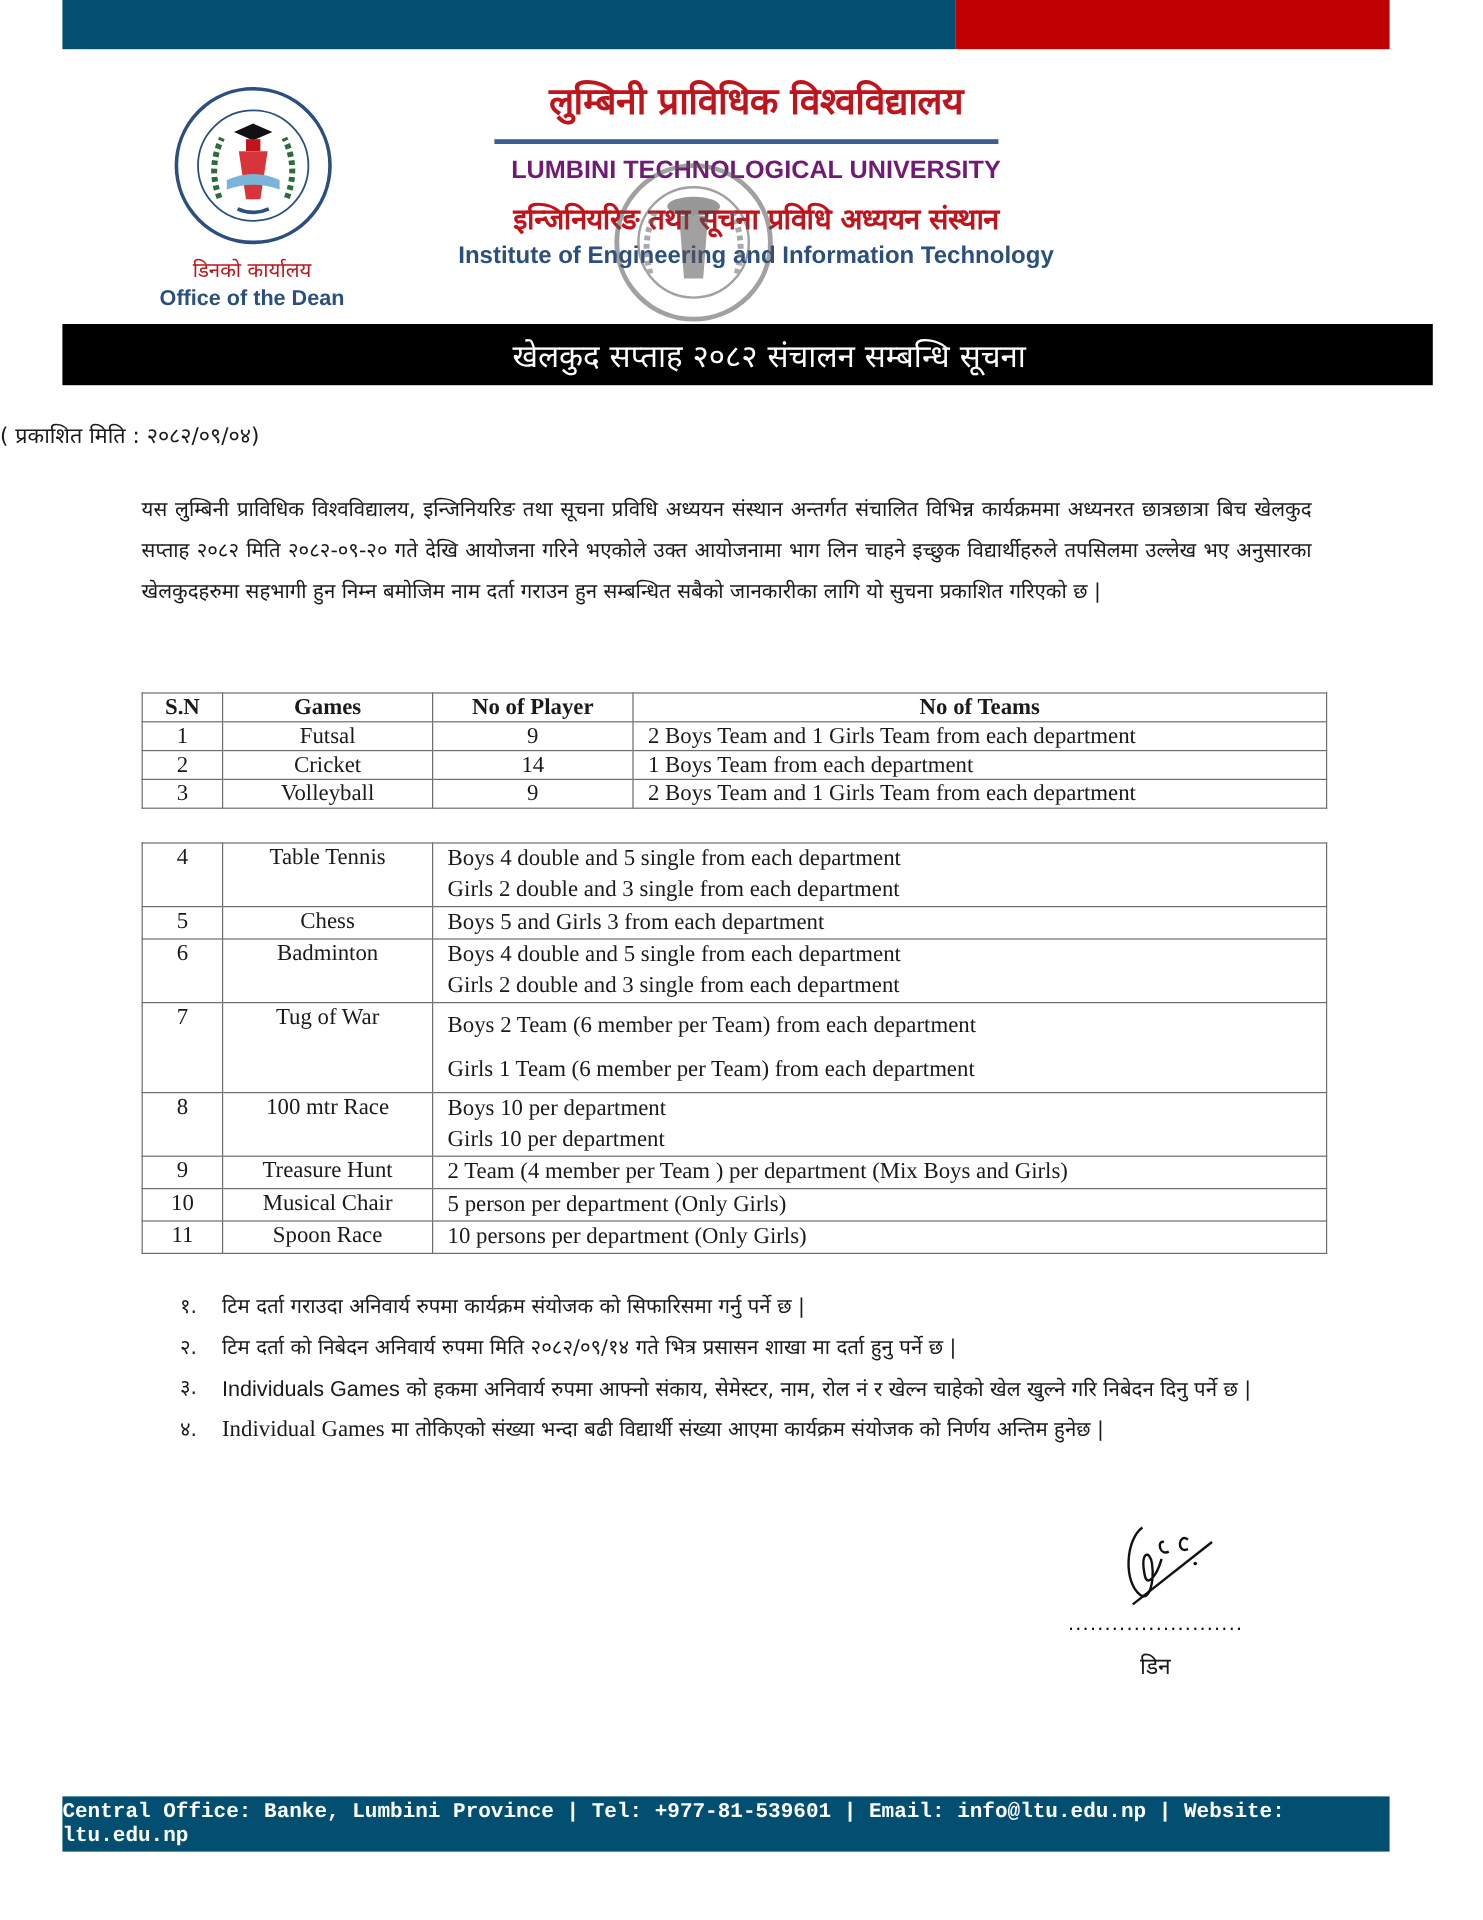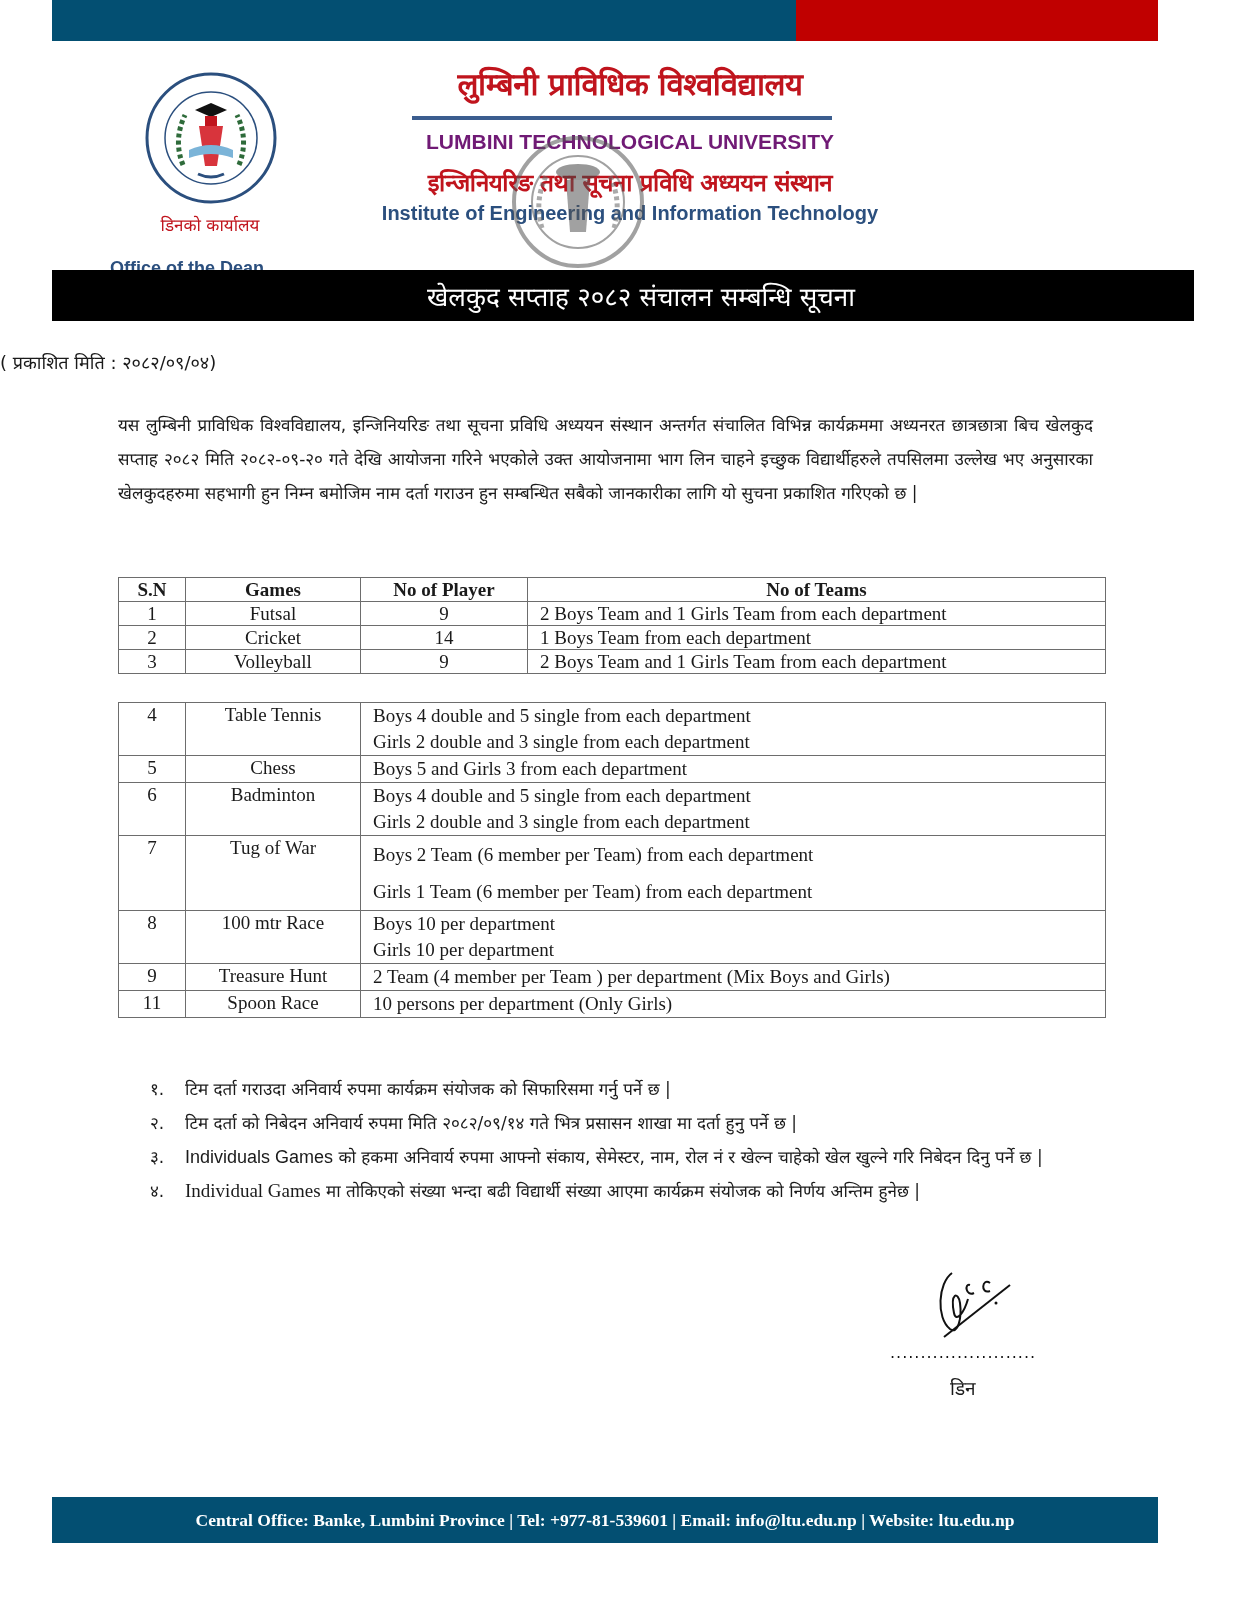--- a/index.html
+++ b/index.html
@@ -4,21 +4,21 @@
 <style>
   html, body { margin: 0; padding: 0; background: #ffffff; }
   body { width: 1236px; height: 1600px; position: relative; overflow: hidden; font-family: "Liberation Serif", serif; color: #1a1a1a; }
 
   .topbar { position: absolute; left: 52px; top: 0; width: 1106px; height: 41px; display: flex; }
   .topbar .blue { flex: 0 0 744px; background: #034f72; }
   .topbar .red { flex: 1; background: #c00000; }
 
   .logo { position: absolute; left: 143px; top: 70px; width: 136px; height: 136px; }
   .dean-np { position: absolute; left: 110px; top: 213px; width: 200px; text-align: center; font-family: "DejaVu Sans", sans-serif; font-size: 17px; color: #c0141d; }
-  .dean-en { position: absolute; left: 110px; top: 238px; width: 200px; text-align: left; font-family: "Liberation Sans", sans-serif; font-weight: bold; font-size: 18px; color: #2b4f7e; margin-top: 20px; }
+  .dean-en { position: absolute; left: 110px; top: 238px; width: 200px; text-align: center; font-family: "Liberation Sans", sans-serif; font-weight: bold; font-size: 18px; color: #2b4f7e; }
 
   .uni-np { position: absolute; left: 380px; top: 62px; width: 500px; text-align: center; font-family: "DejaVu Sans", sans-serif; font-weight: bold; font-size: 31px; color: #c0141d; letter-spacing: -0.5px; }
   .uni-rule { position: absolute; left: 412px; top: 116px; width: 420px; height: 4px; background: #3b5d8f; }
   .uni-en { position: absolute; left: 360px; top: 130px; width: 540px; text-align: center; font-family: "Liberation Sans", sans-serif; font-weight: bold; font-size: 21px; color: #701a75; }
   .inst-np { position: absolute; left: 350px; top: 165px; width: 560px; text-align: center; font-family: "DejaVu Sans", sans-serif; font-weight: bold; font-size: 24px; color: #c0141d; letter-spacing: -0.5px; }
   .inst-en { position: absolute; left: 340px; top: 202px; width: 580px; text-align: center; font-family: "Liberation Sans", sans-serif; font-weight: bold; font-size: 20px; color: #2b4f7e; }
   .stamp { position: absolute; left: 508px; top: 132px; width: 140px; height: 140px; opacity: 0.55; }
 
   .title-bar { position: absolute; left: 52px; top: 270px; width: 1106px; height: 51px; background: #000; color: #fff; display: flex; align-items: center; justify-content: center; font-family: "DejaVu Sans", sans-serif; font-size: 26px; padding-left: 36px; }
 
@@ -41,21 +41,21 @@
   .note { display: flex; text-align: justify; text-align-last: left; }
   .note .num { flex: 0 0 35px; }
   .note .txt { flex: 1; }
   .note .en { font-family: "Liberation Sans", sans-serif; font-size: 18px; }
   .note .en-serif { font-family: "Liberation Serif", serif; font-size: 19px; }
 
   .signature { position: absolute; left: 930px; top: 1263px; width: 90px; height: 80px; }
   .sig-dots { position: absolute; left: 890px; top: 1343px; width: 170px; font-size: 16px; letter-spacing: 1px; color: #111; font-family: "DejaVu Sans", sans-serif; }
   .sig-title { position: absolute; left: 950px; top: 1375px; font-family: "DejaVu Sans", sans-serif; font-size: 19px; }
 
-  .footer { position: absolute; left: 52px; top: 1497px; width: 1106px; height: 46px; background: #034f72; color: #fff; display: flex; align-items: center; justify-content: center; font-family: Liberation Serif, serif; font-weight: bold; font-size: 17.5px; }
+  .footer { position: absolute; left: 52px; top: 1497px; width: 1106px; height: 46px; background: #034f72; color: #fff; display: flex; align-items: center; justify-content: center; font-family: Liberation Mono, monospace; font-weight: bold; font-size: 17.5px; }
 </style>
 </head>
 <body>
 
 <div class="topbar">
   <div class="blue"></div>
   <div class="red"></div>
 </div>
 
 <svg class="logo" viewBox="0 0 136 136">
@@ -168,20 +168,27 @@
       </td>
     </tr>
     <tr>
       <td class="c-sn">9</td>
       <td class="c-game">Treasure Hunt</td>
       <td>
         <span class="line">2 Team  (4 member per Team ) per department (Mix Boys and Girls)</span>
       </td>
     </tr>
     <tr>
+      <td class="c-sn">10</td>
+      <td class="c-game">Musical Chair</td>
+      <td>
+        <span class="line">5 person per department (Only Girls)</span>
+      </td>
+    </tr>
+    <tr>
       <td class="c-sn">11</td>
       <td class="c-game">Spoon Race</td>
       <td>
         <span class="line">10 persons per department (Only Girls)</span>
       </td>
     </tr>
   </tbody>
 </table>
 
 <div class="notes">

